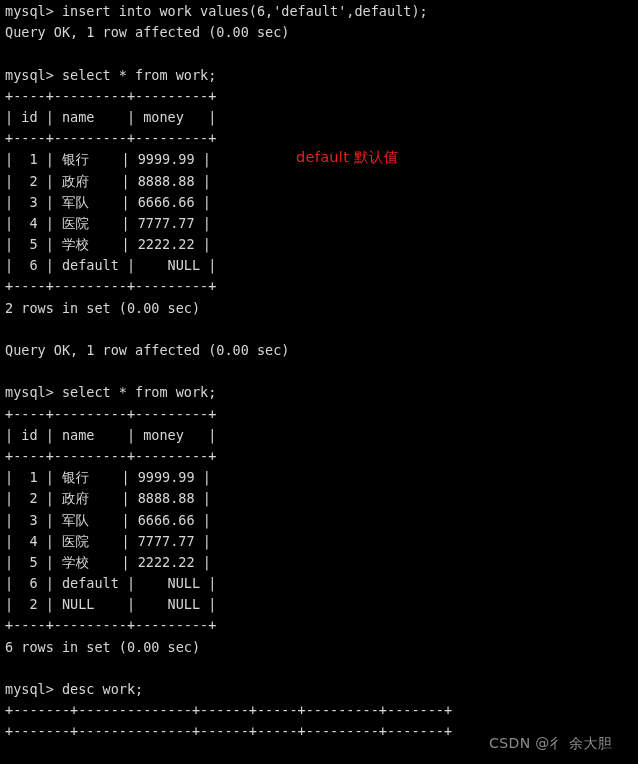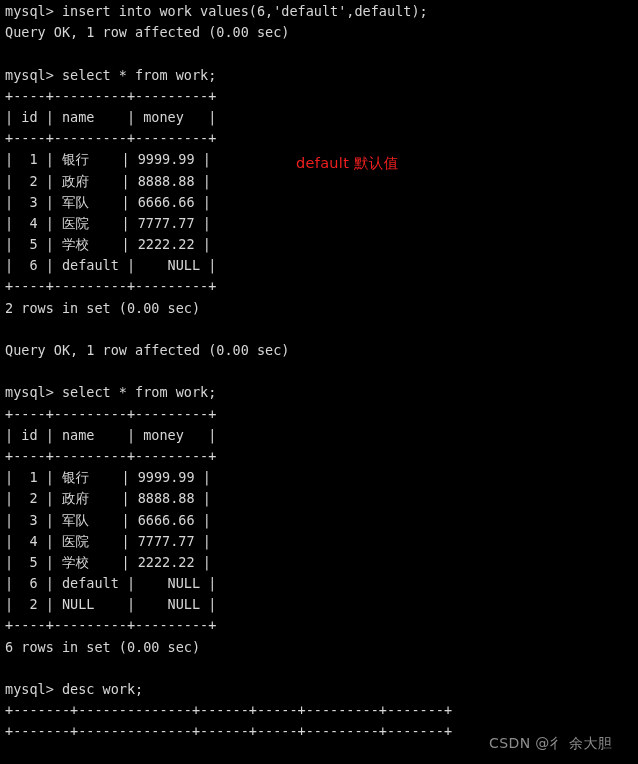--- a/index.html
+++ b/index.html
@@ -87,17 +87,17 @@
     <div class="line">|  2 | NULL    |    NULL |</div>
     <div class="line">+----+---------+---------+</div>
     <div class="line">6 rows in set (0.00 sec)</div>
     <div class="line blank"></div>
     <div class="line">mysql&gt; desc work;</div>
     <div class="line">+-------+--------------+------+-----+---------+-------+</div>
     <div class="line">+-------+--------------+------+-----+---------+-------+</div>
 
   </div>
 
-  <div class="annotation" style="left:296px; top:153px;">default 默认值</div>
+  <div class="annotation" style="left:296px; top:147px;">default 默认值</div>
 
   <div class="watermark" style="left:489px; top:733px;">CSDN @彳 余大胆</div>
 
 </div>
 
 </body></html>

